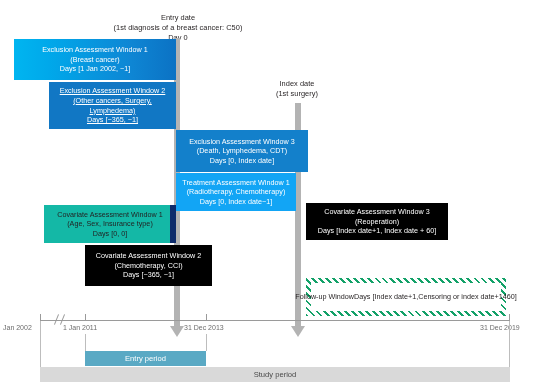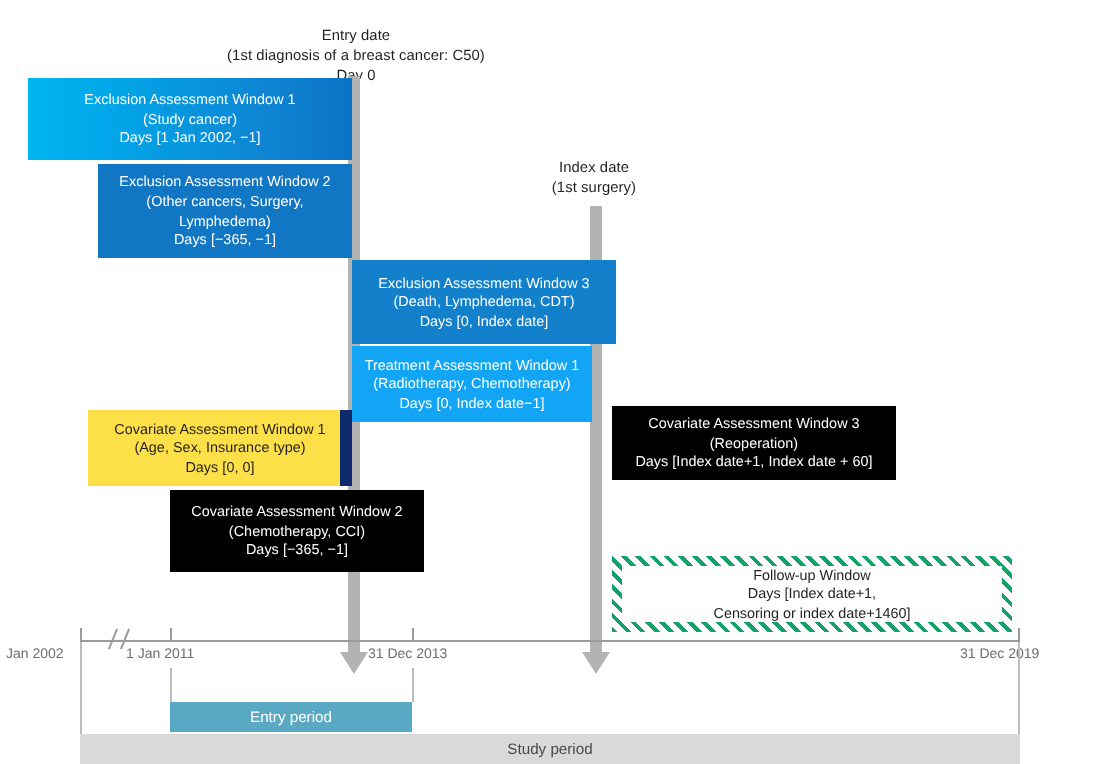--- a/index.html
+++ b/index.html
@@ -46,38 +46,38 @@
     letter-spacing:.02px;
     padding:2px 3px;
     white-space:pre;
   }
   .box span{display:block;}
 
   .grad-cyan{
     background:linear-gradient(90deg,#00b5f0 0%,#00a8ea 22%,#0e86d4 72%,#0b72c4 100%);
     color:#ffffff;
   }
-  .solid-blue{background:#1177c4;color:#ffffff;}
+  .solid-blue{background:#1177c4;color:#ffffff;text-decoration:underline;}
   .mid-blue{background:#1380cb;color:#ffffff;}
   .bright-blue{background:#12a5f5;color:#ffffff;}
   .navy{background:#000000;color:#ffffff;}
-  .white-box{background:#fde047;color:#231f20;}
+  .white-box{background:#14b8a6;color:#231f20;}
 
   
   .hatch-wrap{
     background:
       repeating-linear-gradient(45deg,
         #13a168 0px, #13a168 2px,
         #ffffff 2px, #ffffff 5px);
     padding:5px 5px;
   }
   .hatch-inner{
     background:#ffffff;
     width:100%;height:100%;
-    display:flex;flex-direction:column;
+    display:flex;flex-direction:row;
     align-items:center;justify-content:center;
     text-align:center;
     font-size:7.2px;line-height:9.6px;
     color:#231f20;white-space:pre;
   }
 
   
   .axis-line{background:#9a9a9a;height:1px;}
   .tick{background:#9a9a9a;width:1px;}
   .axis-lbl{
@@ -116,21 +116,21 @@
   <div class="abs vmark" style="left:174px;top:38px;height:288px;">
     <div class="vhead" style="top:288px;"></div>
   </div>
 
   <div class="abs vmark" style="left:295px;top:103px;height:223px;">
     <div class="vhead" style="top:223px;"></div>
   </div>
 
   <div class="abs box grad-cyan" style="left:14px;top:39px;width:162px;height:41px;">
     <span>Exclusion Assessment Window 1</span>
-    <span>(Study cancer)</span>
+    <span>(Breast cancer)</span>
     <span>Days [1 Jan 2002, −1]</span>
   </div>
 
   <div class="abs box solid-blue" style="left:49px;top:82px;width:127px;height:47px;">
     <span>Exclusion Assessment Window 2</span>
     <span>(Other cancers, Surgery,
 Lymphedema)</span>
     <span>Days [−365, −1]</span>
   </div>
 

